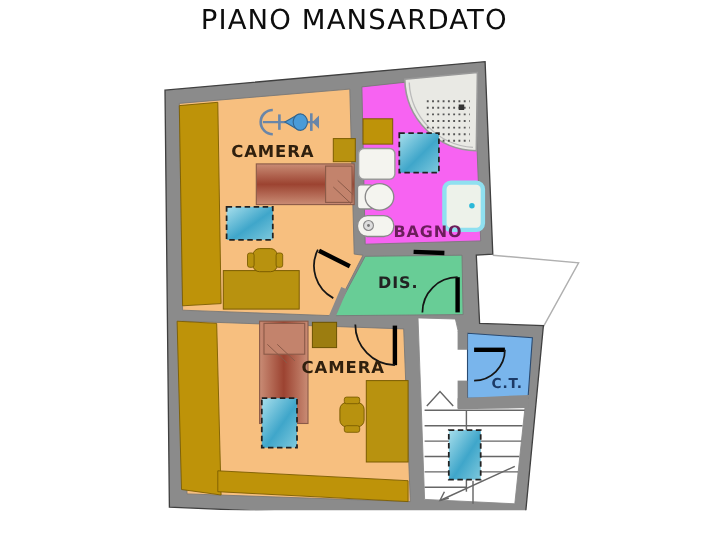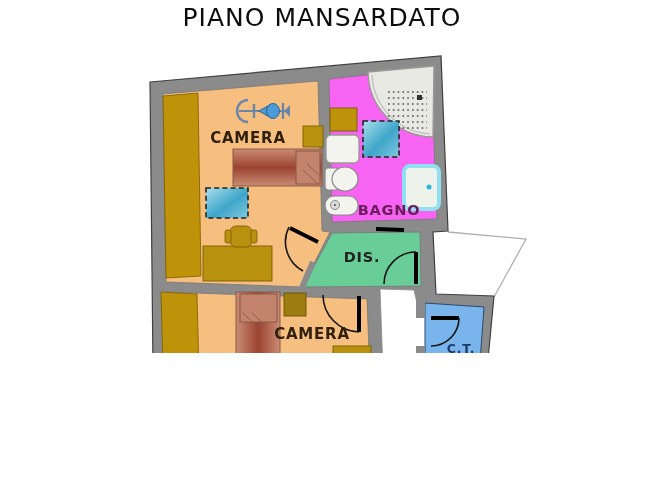--- a/index.html
+++ b/index.html
@@ -1,16 +1,16 @@
 <!DOCTYPE html>
 <html><head>
 <meta charset="utf-8">
 <style>
   html,body{margin:0;padding:0;background:#ffffff;}
-  .page{width:648px;height:353px;position:relative;background:#ffffff;overflow:hidden;
+  .page{width:648px;height:464px;position:relative;background:#ffffff;overflow:hidden;
         font-family:"DejaVu Sans", sans-serif;}
   svg{display:block;}
   text{font-family:"DejaVu Sans", sans-serif;}
   .title{font-size:25px;fill:#0d0d0d;letter-spacing:1px;}
   .room-label{font-weight:bold;letter-spacing:0.8px;}
   .thin{stroke:#666;stroke-width:1.3;fill:none;}
   .leaf{stroke:#000;stroke-width:4;fill:none;}
   .swing{stroke:#151515;stroke-width:1.6;fill:none;}
   .dash{stroke:#222;stroke-width:1.6;stroke-dasharray:5 3.2;}
 </style>

